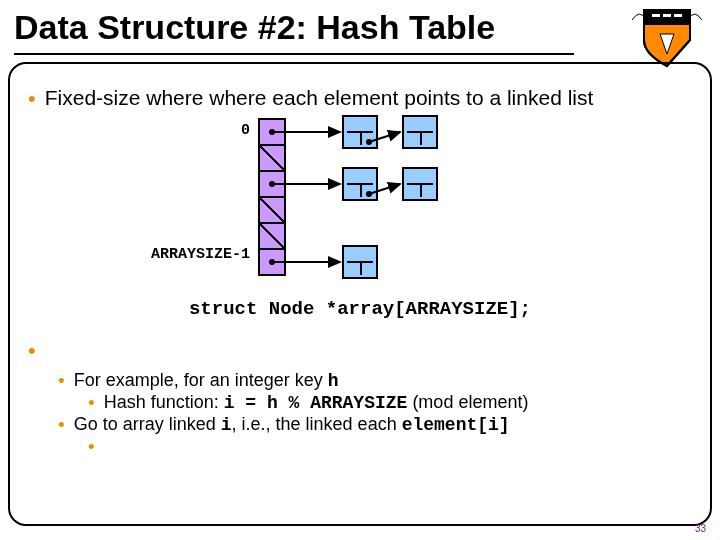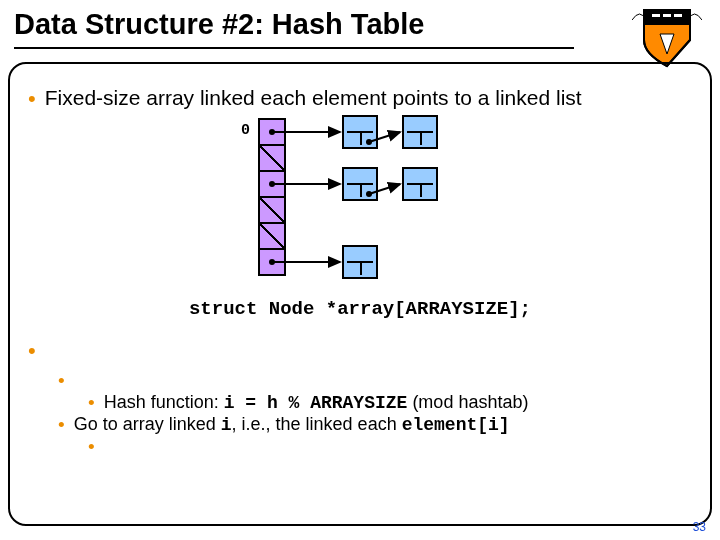--- a/index.html
+++ b/index.html
@@ -15,21 +15,21 @@
     left: 8px; top: 62px; right: 8px; bottom: 14px;
     border: 2px solid #000;
     border-radius: 18px;
   }
   .title-box {
     position: absolute;
     left: 14px; top: 6px;
     width: 560px;
     padding: 2px 0 6px;
     border-bottom: 2px solid #000;
-    font-size: 29px;
+    font-size: 34px;
     font-weight: bold;
     color: #000;
   }
   .shield {
     position: absolute;
     right: 18px; top: 6px;
     width: 70px; height: 62px;
   }
   .content {
     position: absolute;
@@ -47,22 +47,22 @@
   .sub2 .dot { color: #eb8d00; font-size: 19px; }
   .code { font-family: "Courier New", monospace; font-weight: bold; }
   .caption {
     text-align: center;
     margin: 8px 0 18px;
     font-size: 19px;
   }
   .pagenum {
     position: absolute;
     right: 14px; bottom: 6px;
-    font-size: 12px;
-    color: #1d4ed8;
+    font-size: 10px;
+    color: #701a75;
   }
   
   .diagram {
     position: relative;
     width: 560px; height: 172px;
     margin: 6px auto 2px;
   }
   .arrcell {
     position: absolute;
     width: 28px; height: 28px;
@@ -130,25 +130,26 @@
     <path d="M70 14 Q62 2 56 14" fill="none" stroke="#000" stroke-width="1"></path>
   </svg>
 </div>
 
 <div class="slide-frame"></div>
 
 <div class="content">
 
   <div class="b1 bl">
     <span class="dot">•</span>
-    <span>Fixed-size array linked each element points to a linked list</span>
+    <span>Fixed-size where where each element points to a linked list</span>
   </div>
 
   <div class="diagram">
     <div class="lbl" style="left:120px; top:4px; width:50px;">0</div>
+    <div class="lbl" style="left:40px; top:128px; width:130px;">ARRAYSIZE-1</div>
 
     <div class="arrcell" style="left:178px; top:0;"></div>
     <div class="arrcell hatch" style="left:178px; top:26px;"></div>
     <div class="arrcell" style="left:178px; top:52px;"></div>
     <div class="arrcell hatch" style="left:178px; top:78px;"></div>
     <div class="arrcell hatch" style="left:178px; top:104px;"></div>
     <div class="arrcell" style="left:178px; top:130px;"></div>
 
     <div class="node" style="left:262px; top:-3px;">
         <div class="split"></div>
@@ -190,26 +191,29 @@
   </div>
 
   <div class="caption code">struct Node *array[ARRAYSIZE];</div>
 
   <div class="b1 bl">
     <span class="dot">•</span>
   </div>
 
   <div class="sub bl">
     <span class="dot">•</span>
+    <span>
+      <span>For example, for an integer key </span><span class="code">h</span>
+    </span>
   </div>
 
   <div class="sub2 bl">
     <span class="dot">•</span>
     <span>
-      <span>Hash function: </span><span class="code">i = h % ARRAYSIZE</span><span> (mod hashtab)</span>
+      <span>Hash function: </span><span class="code">i = h % ARRAYSIZE</span><span> (mod element)</span>
     </span>
   </div>
 
   <div class="sub bl">
     <span class="dot">•</span>
     <span>
       <span>Go to array linked </span><span class="code">i</span><span>, i.e., the linked each </span><span class="code">element[i]</span>
     </span>
   </div>
 

